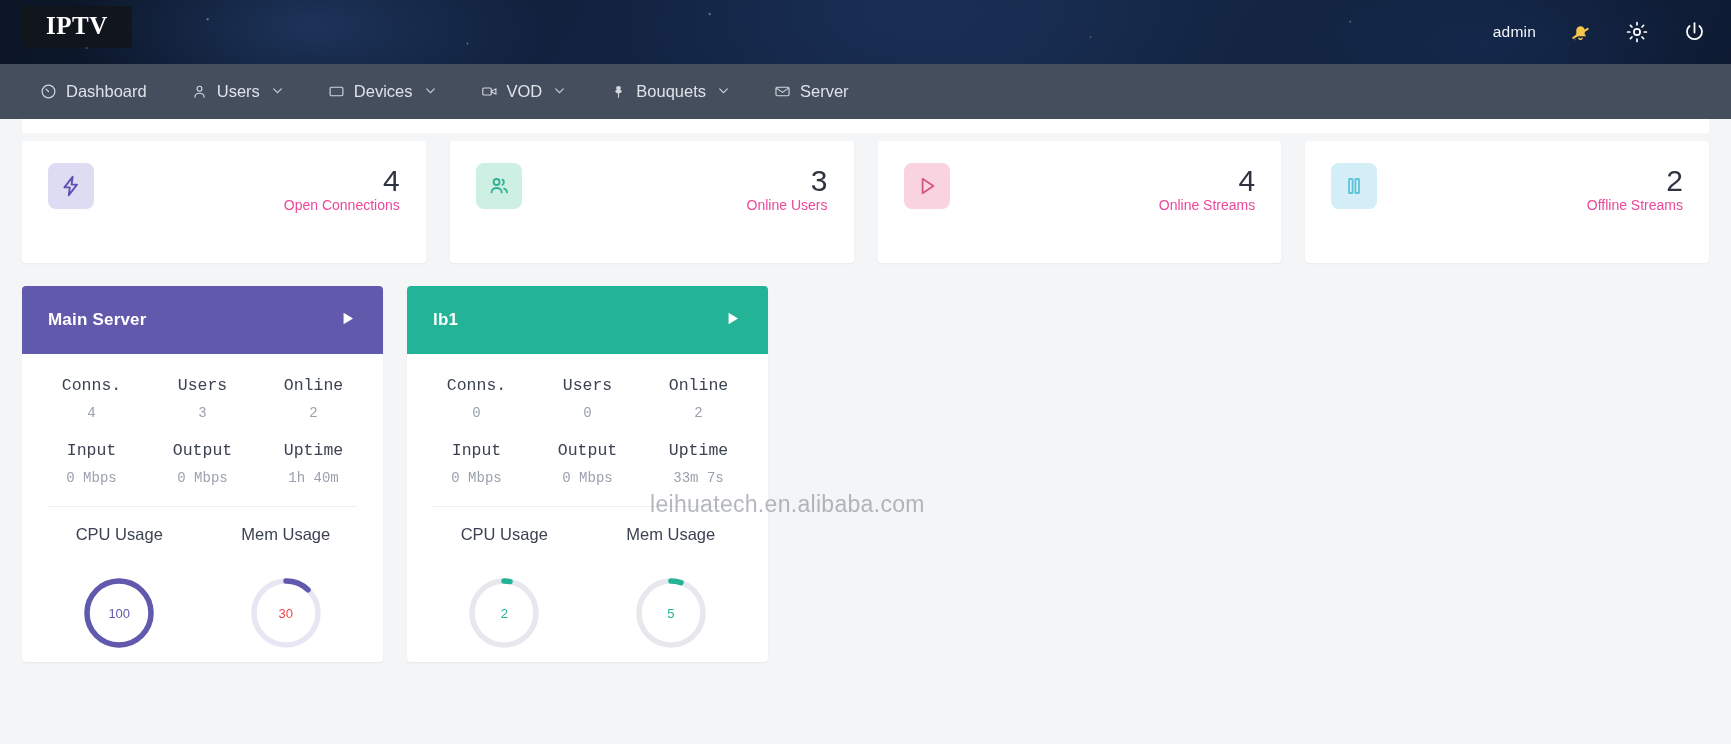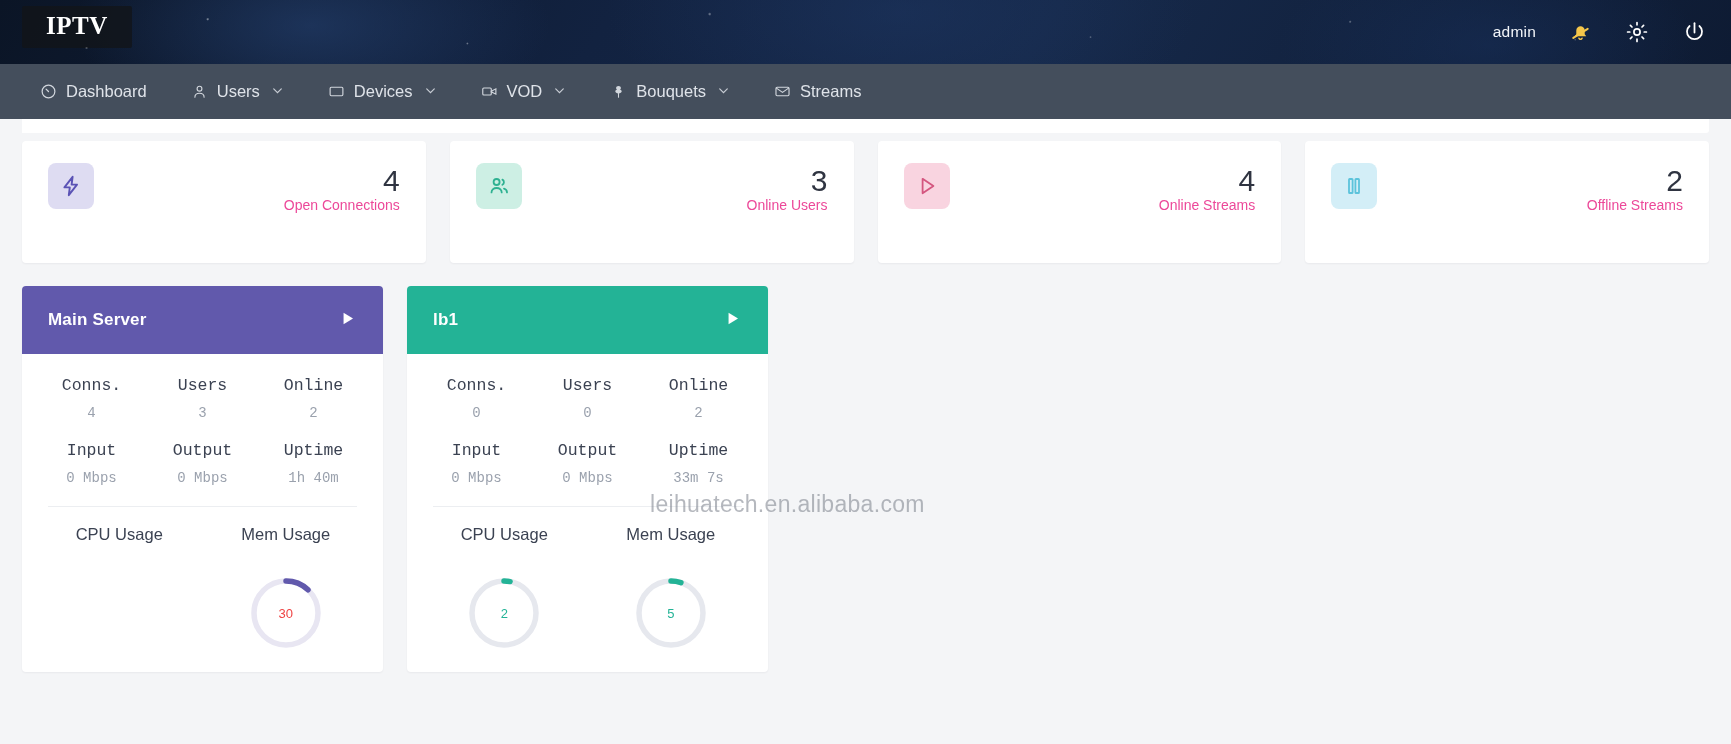--- a/index.html
+++ b/index.html
@@ -90,21 +90,21 @@
   }
   .stat-right { text-align: right; padding-top: 2px; }
   .stat-val { font-size: 30px; color: #2f3441; font-weight: 400; line-height: 1.05; }
   .stat-lbl { font-size: 14px; color: #ec4899; }
 
   
   .servers-row { display: flex; gap: 24px; margin-top: 23px; }
   .server-card {
     width: 361px; background: #fff; border-radius: 4px;
     box-shadow: 0 1px 2px rgba(16,24,40,.05);
-    overflow: hidden; padding-bottom: 10px;
+    overflow: hidden; 
   }
   .sc-head {
     height: 68px; display: flex; align-items: center; justify-content: space-between;
     padding: 0 26px; color: #fff;
   }
   .sc-title { font-size: 17px; font-weight: bold; letter-spacing: .2px; }
   .sc-play { cursor: pointer; }
   .sc-grid { display: flex; padding: 22px 14px 0 14px; font-family: Liberation Mono, monospace; }
   .sc-cell { flex: 1; text-align: center; }
   .sc-k { font-size: 16.5px; color: #3b4252; }
@@ -235,21 +235,21 @@
     </span>
   </div>
 
   <div class="nav-item">
     <span class="nav-ico">
       <svg width="17" height="17" viewBox="0 0 24 24" fill="none" stroke="#dfe3e9" stroke-width="1.6">
         <rect x="2.8" y="6" width="18.4" height="12" rx="1.6"></rect>
           <path d="m3.4 7.2 8.6 6 8.6-6" stroke-linecap="round"></path>
       </svg>
     </span>
-    <span>Streams</span>
+    <span>Server</span>
   </div>
 </div>
 
 <div class="page">
   <div class="strip"></div>
   <div class="strip-b"></div>
 
   <div class="stats-row">
 
     <div class="stat-card">
@@ -344,20 +344,27 @@
           <div class="sc-k">Uptime</div>
           <div class="sc-v">1h 40m</div>
         </div>
       </div>
 
       <div class="sc-div"></div>
 
       <div class="gauges">
         <div class="gauge-cell">
           <div class="gauge-lbl">CPU Usage</div>
+          <div class="gauge-wrap">
+            <svg width="78" height="78" viewBox="0 0 78 78">
+              <circle cx="39" cy="39" r="32" fill="none" stroke="#e8e6f2" stroke-width="5.5"></circle>
+              <circle class="arc" cx="39" cy="39" r="32" fill="none" stroke="#6159ac" stroke-width="5.5" stroke-linecap="round" transform="rotate(-90 39 39)" stroke-dasharray="201.1 201.1" stroke-dashoffset="0.0"></circle>
+            </svg>
+            <span class="gauge-num" style="color:#6159ac">100</span>
+          </div>
         </div>
         <div class="gauge-cell">
           <div class="gauge-lbl">Mem Usage</div>
           <div class="gauge-wrap">
             <svg width="78" height="78" viewBox="0 0 78 78">
               <circle cx="39" cy="39" r="32" fill="none" stroke="#e8e6f2" stroke-width="5.5"></circle>
               <circle class="arc" cx="39" cy="39" r="32" fill="none" stroke="#6159ac" stroke-width="5.5" stroke-linecap="round" transform="rotate(-90 39 39)" stroke-dasharray="201.1 201.1" stroke-dashoffset="176.9"></circle>
             </svg>
             <span class="gauge-num" style="color:#ef4444">30</span>
           </div>

